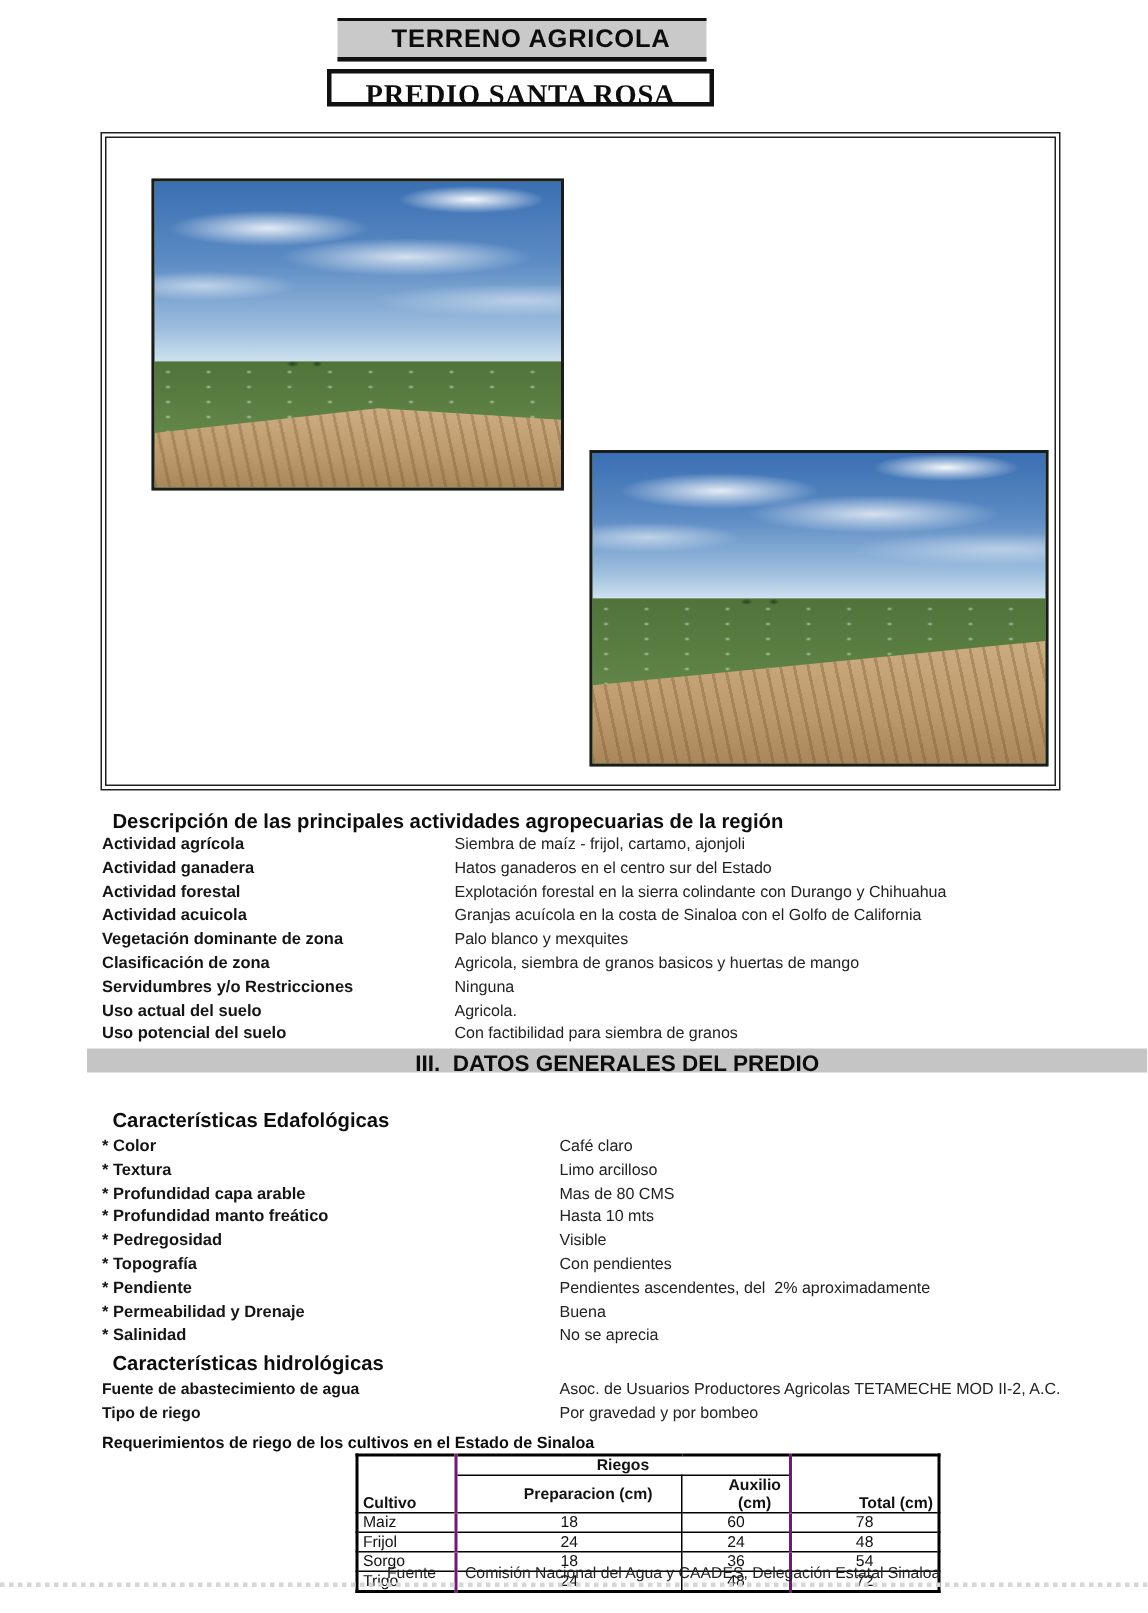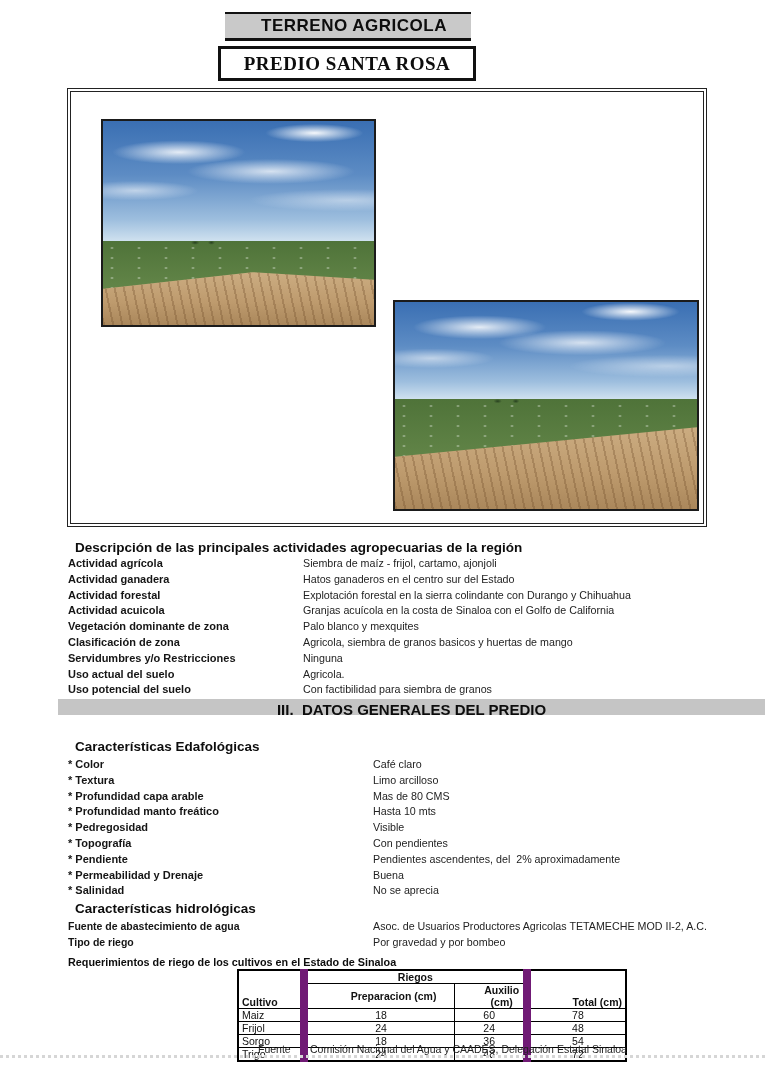--- a/index.html
+++ b/index.html
@@ -18,21 +18,21 @@
     position: absolute; left: 225px; top: 12px; width: 246px; height: 29px;
     background: #c9c9c9;
     border-top: 2px solid #111;
     border-bottom: 3px solid #111;
     text-align: center; line-height: 24px;
     font-weight: bold; font-size: 17px; letter-spacing: .5px;
     color: #0d0d0d;
     padding-left: 12px;
   }
   #title-sub {
-    position: absolute; left: 218px; top: 46px; width: 258px; height: 35px;
+    position: absolute; left: 218px; top: 46px; width: 258px; height: 25px;
     border: 3px solid #111;
     text-align: center; line-height: 29px;
     font-family: "Liberation Serif", serif;
     font-weight: bold; font-size: 19px; letter-spacing: .5px;
     color: #0d0d0d;
   }
 
   
   #photo-box {
     position: absolute; left: 67px; top: 88px; width: 640px; height: 439px;
@@ -117,21 +117,21 @@
     padding: 0 3px;
     line-height: 12px;
     height: 12px;
     font-weight: normal;
   }
   #riego-table th { font-weight: bold; }
   #riego-table .c-cultivo { text-align: left; vertical-align: bottom; }
   #riego-table .c-group   { text-align: center; }
   #riego-table .c-num     { text-align: center; }
   #riego-table .c-total-h { text-align: right; vertical-align: bottom; }
-  #riego-table .sep { border-left: 8px solid #701a75; }
+  #riego-table .sep { border-left: 2px solid #701a75; }
   #riego-table thead tr:last-child th { border-bottom: 1.5px solid #000; padding-left: 28px; }
 
   
   #fuente { position: absolute; left: 258px; top: 1043px; display: flex; font-size: 10.5px; color:#222; }
   #fuente .f-lbl { width: 52px; flex: none; }
   #fuente .f-val { white-space: pre-wrap; }
 
   
   #footer-divider {
     position: absolute; left: 0; top: 1055px; width: 765px; height: 0;

